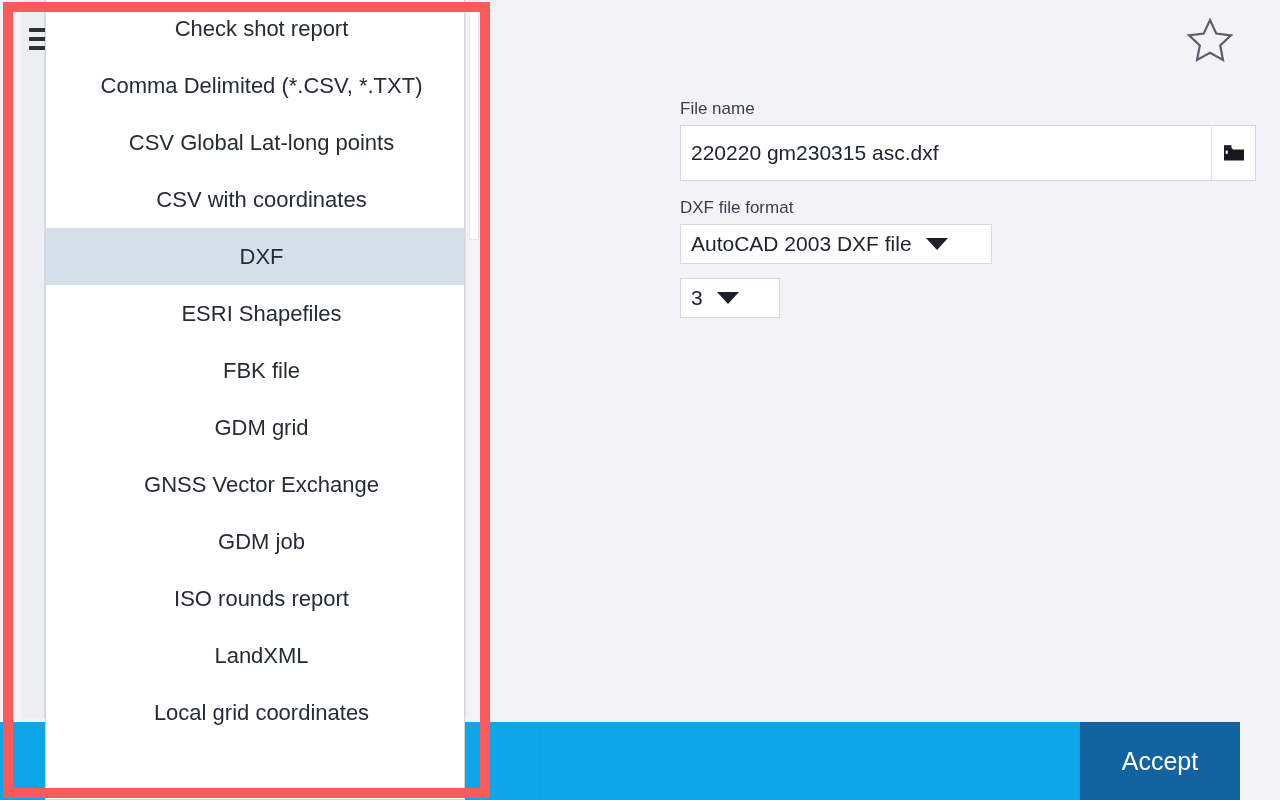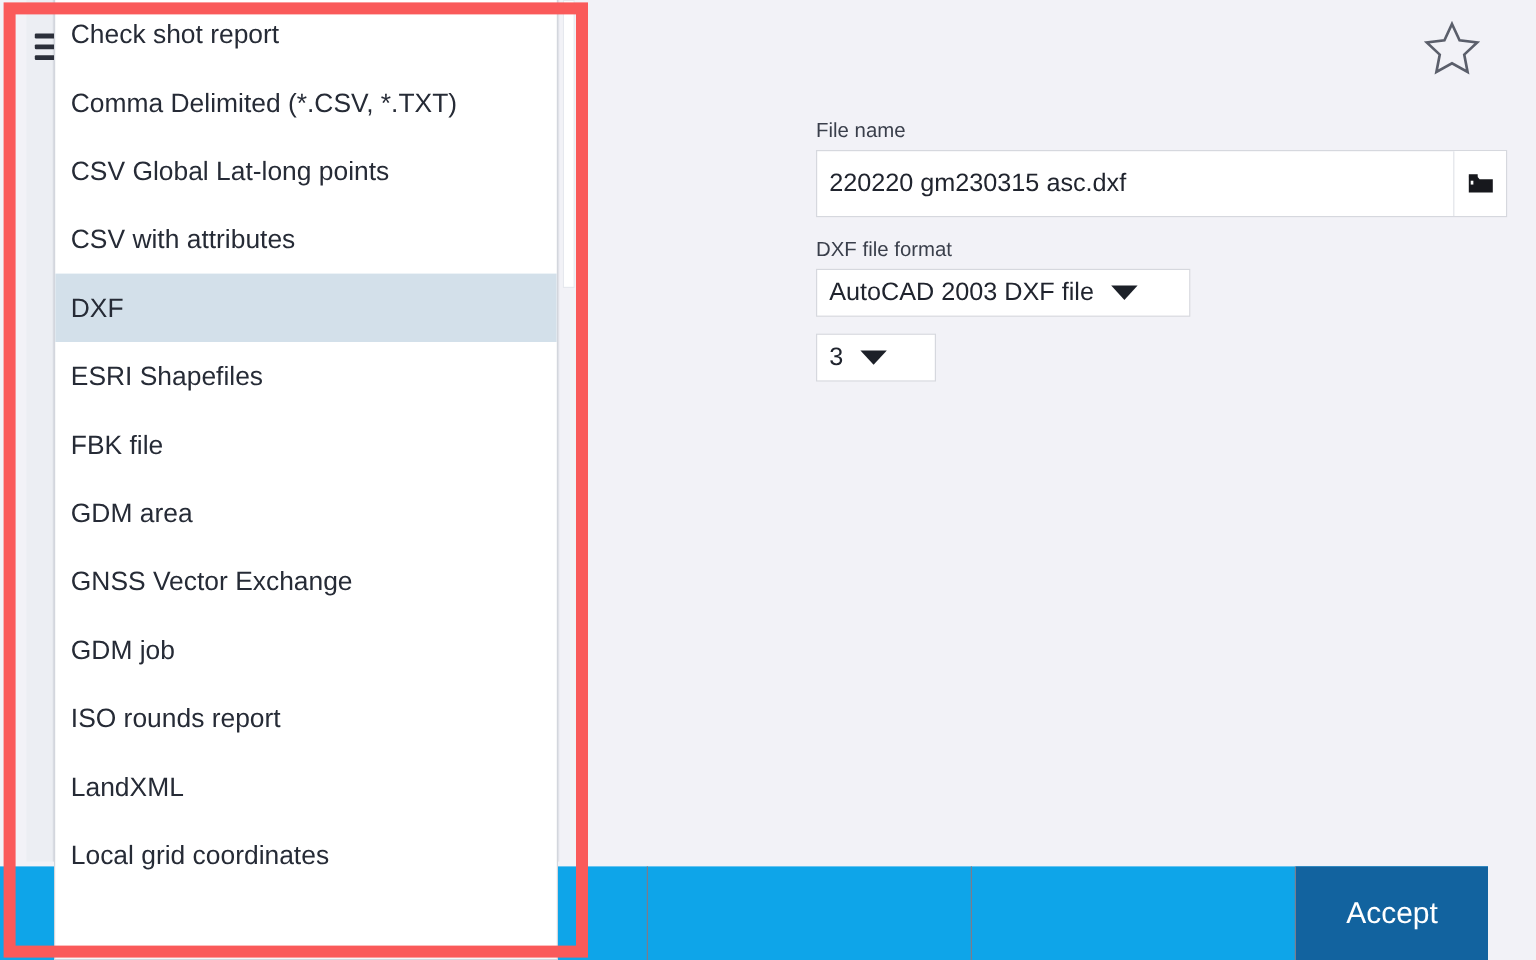--- a/index.html
+++ b/index.html
@@ -174,20 +174,21 @@
   .format-item {
     height: 57px;
     line-height: 57px;
     padding-left: 13px;
     font-size: 22px;
     color: #262b36;
     white-space: nowrap;
     overflow: hidden;
     cursor: pointer;
     box-sizing: border-box;
+    text-align: center;
   }
   .format-item.selected {
     background: #d3e0ea;
   }
 
   
   #popup-scrollbar {
     position: absolute;
     left: 465px;
     top: 0;
@@ -277,25 +278,25 @@
     <div class="bar-cell"></div>
     <div class="bar-cell"></div>
     <button id="accept-button">Accept</button>
   </div>
 
   <div id="format-popup">
     <div id="format-list">
         <div class="format-item">Check shot report</div>
         <div class="format-item">Comma Delimited (*.CSV, *.TXT)</div>
         <div class="format-item">CSV Global Lat-long points</div>
-        <div class="format-item">CSV with attributes</div>
+        <div class="format-item">CSV with coordinates</div>
         <div class="format-item selected">DXF</div>
         <div class="format-item">ESRI Shapefiles</div>
         <div class="format-item">FBK file</div>
-        <div class="format-item">GDM area</div>
+        <div class="format-item">GDM grid</div>
         <div class="format-item">GNSS Vector Exchange</div>
         <div class="format-item">GDM job</div>
         <div class="format-item">ISO rounds report</div>
         <div class="format-item">LandXML</div>
         <div class="format-item">Local grid coordinates</div>
       </div>
   </div>
   <div id="popup-scrollbar">
     <div id="popup-scrollbar-thumb"></div>
   </div>

